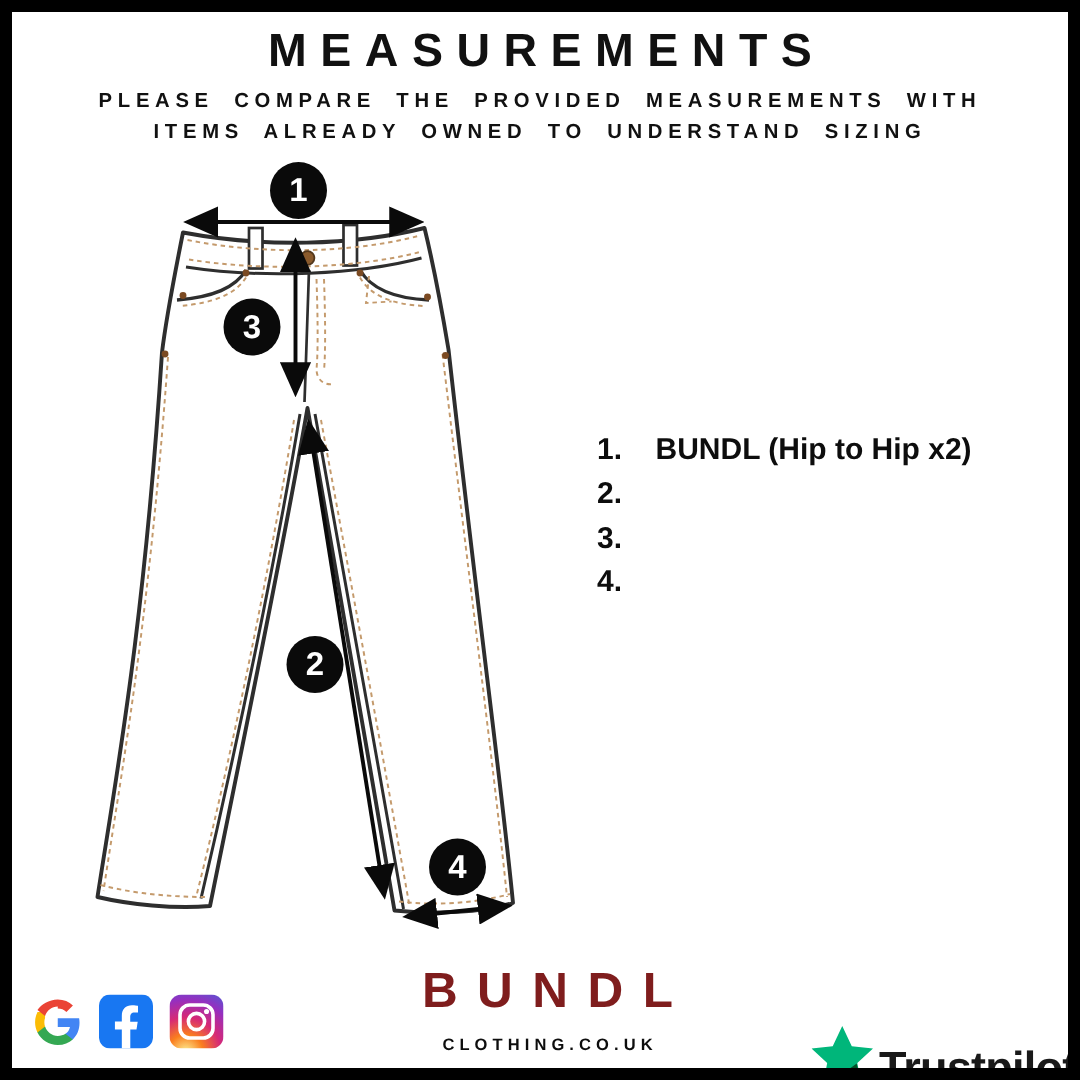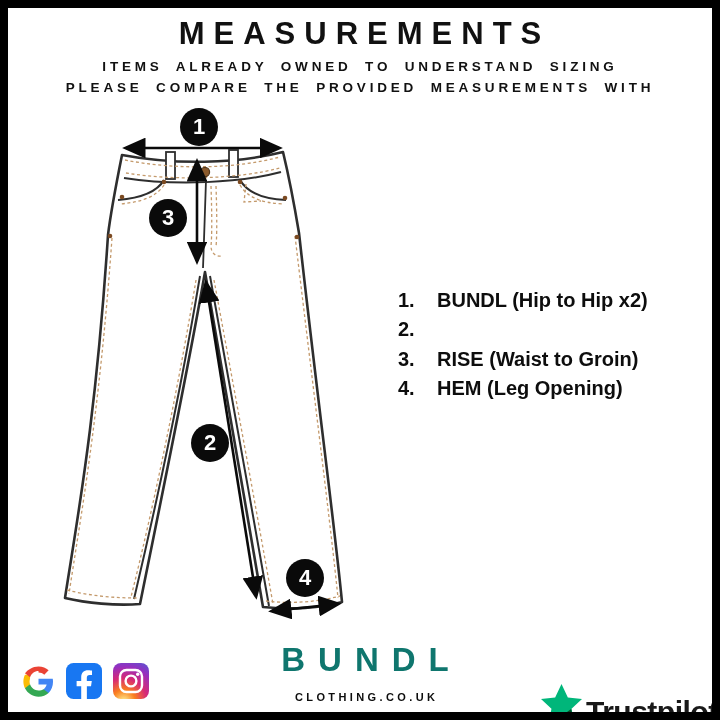--- a/index.html
+++ b/index.html
@@ -35,35 +35,35 @@
   
   .legend{position:absolute;left:398px;top:286px;z-index:5;}
   .legend-row{display:flex;font-size:20px;font-weight:bold;color:#0d0d0d;line-height:29.4px;}
   .legend-num{width:39px;flex:0 0 39px;}
   .legend-text{white-space:nowrap;}
 
   
   .social{position:absolute;left:22px;top:663px;display:flex;align-items:center;gap:11px;z-index:5;}
   .social svg{display:block;}
   .brand{position:absolute;left:255px;top:643px;width:220px;text-align:center;z-index:5;}
-  .brand-name{font-size:33px;font-weight:bold;color:#0f766e;letter-spacing:13px;text-indent:13px;line-height:34px;}
+  .brand-name{font-size:33px;font-weight:bold;color:#7f1d1d;letter-spacing:13px;text-indent:13px;line-height:34px;}
   .brand-tagline{font-size:11px;font-weight:bold;color:#0d0d0d;letter-spacing:3.4px;text-indent:3.4px;margin-top:14px;}
   .trustpilot{position:absolute;left:541px;top:660px;display:flex;align-items:flex-end;z-index:5;margin-top:24px;}
   .trustpilot-text{font-size:30px;font-weight:600;color:#191919;margin-left:4px;letter-spacing:-0.5px;}
 </style>
 </head>
 <body>
 
 <div class="frame">
   <div class="border-overlay"></div>
 
   <div class="title">MEASUREMENTS</div>
   <div class="subtitle">
+    <div>PLEASE COMPARE THE PROVIDED MEASUREMENTS WITH</div>
     <div>ITEMS ALREADY OWNED TO UNDERSTAND SIZING</div>
-    <div>PLEASE COMPARE THE PROVIDED MEASUREMENTS WITH</div>
   </div>
 
   <svg class="jeans-svg" viewBox="0 0 720 720" aria-hidden="true">
     <defs>
       <marker id="ah" markerWidth="9" markerHeight="8" refX="7.5" refY="4" orient="auto-start-reverse">
         <path d="M0,0 L9,4 L0,8 z" fill="#0a0a0a"></path>
       </marker>
     </defs>
 
     <path d="M 122 155
@@ -140,25 +140,23 @@
   <div class="legend">
     <div class="legend-row">
       <span class="legend-num">1.</span>
       <span class="legend-text">BUNDL (Hip to Hip x2)</span>
     </div>
     <div class="legend-row">
       <span class="legend-num">2.</span>
     </div>
     <div class="legend-row">
       <span class="legend-num">3.</span>
-      <span class="legend-text">RISE (Waist to Groin)</span>
     </div>
     <div class="legend-row">
       <span class="legend-num">4.</span>
-      <span class="legend-text">HEM (Leg Opening)</span>
     </div>
   </div>
 
   <div class="social">
     <span>
       <svg width="33" height="33" viewBox="0 0 48 48">
         <path fill="#4285f4" d="M45.12 24.5c0-1.56-.14-3.06-.4-4.5H24v8.51h11.84c-.51 2.75-2.06 5.08-4.39 6.64v5.52h7.11c4.16-3.83 6.56-9.47 6.56-16.17z"></path>
         <path fill="#34a853" d="M24 46c5.94 0 10.92-1.97 14.56-5.33l-7.11-5.52c-1.97 1.32-4.49 2.1-7.45 2.1-5.73 0-10.58-3.87-12.31-9.07H4.34v5.7C7.96 41.07 15.4 46 24 46z"></path>
         <path fill="#fbbc05" d="M11.69 28.18C11.25 26.86 11 25.45 11 24s.25-2.86.69-4.18v-5.7H4.34C2.85 17.09 2 20.45 2 24s.85 6.91 2.34 9.88l7.35-5.7z"></path>
         <path fill="#ea4335" d="M24 10.75c3.23 0 6.13 1.11 8.41 3.29l6.31-6.31C34.91 4.18 29.93 2 24 2 15.4 2 7.96 6.93 4.34 12.12l7.35 5.7c1.73-5.2 6.58-9.07 12.31-9.07z"></path>

